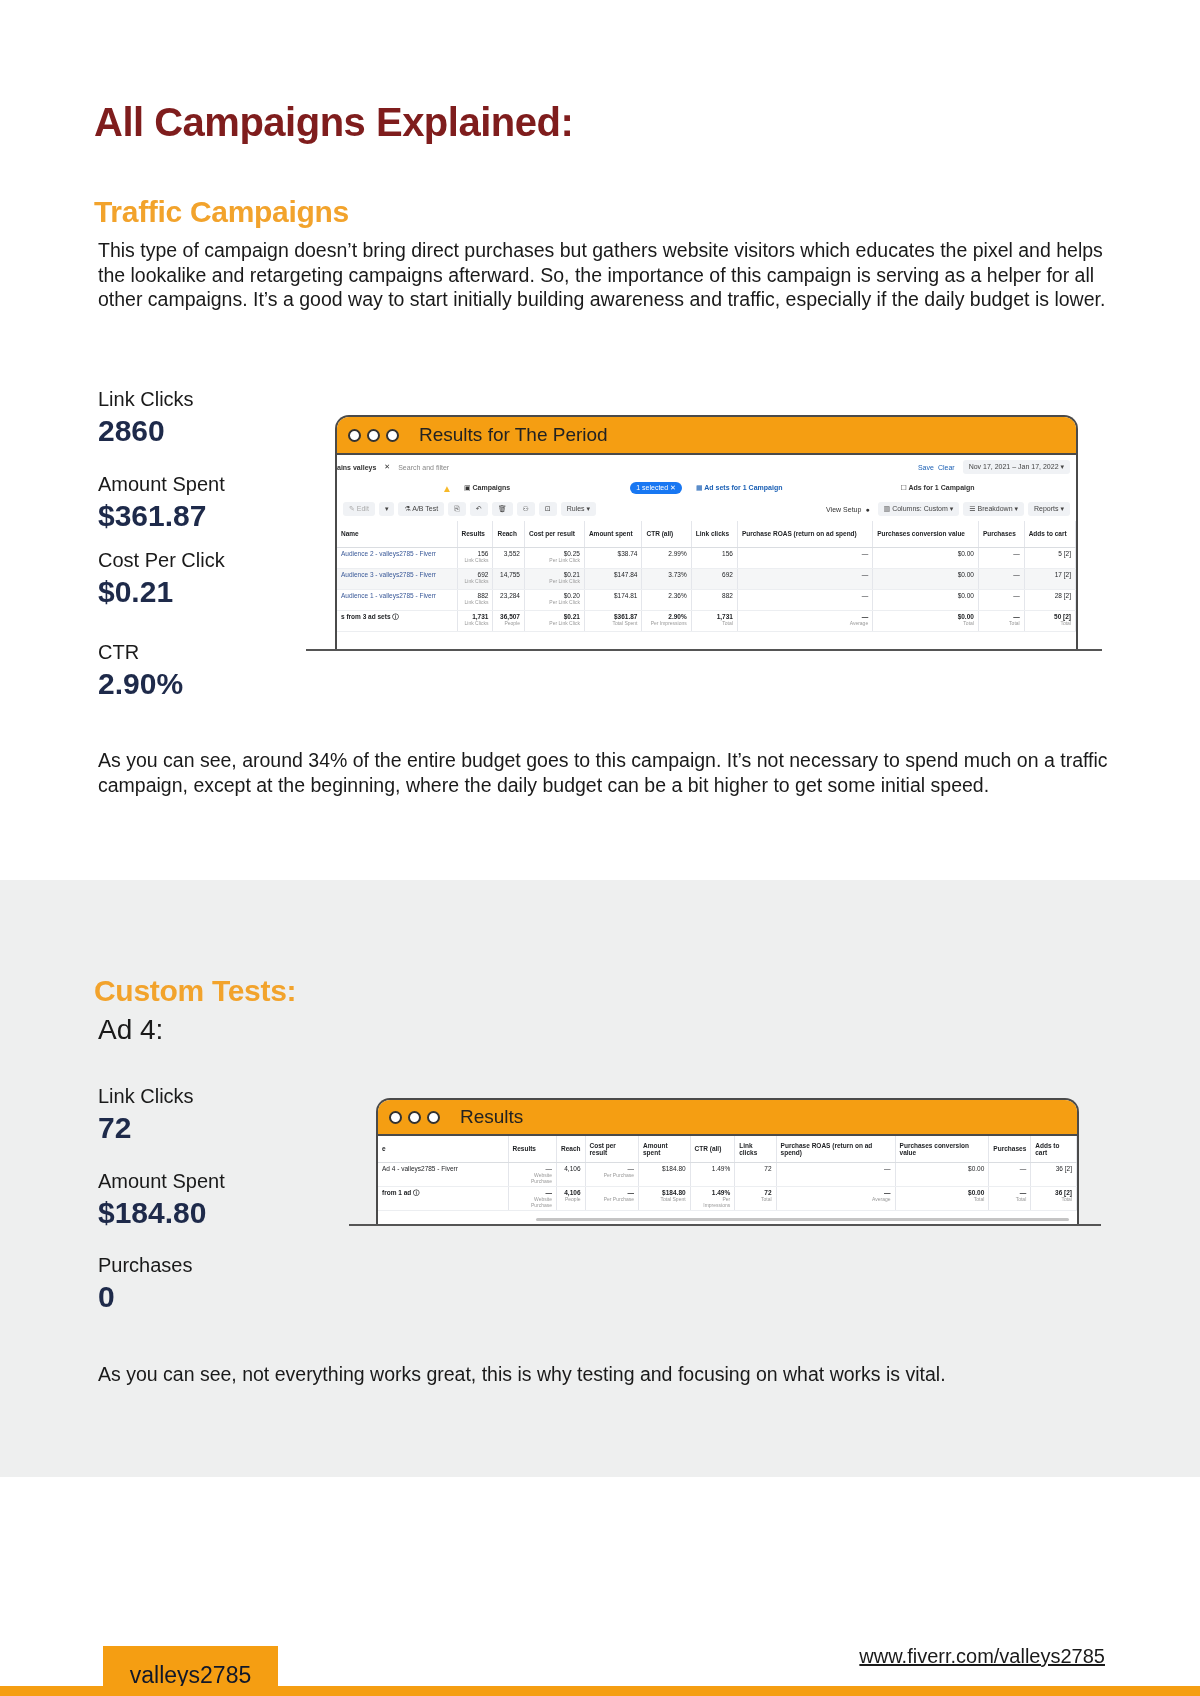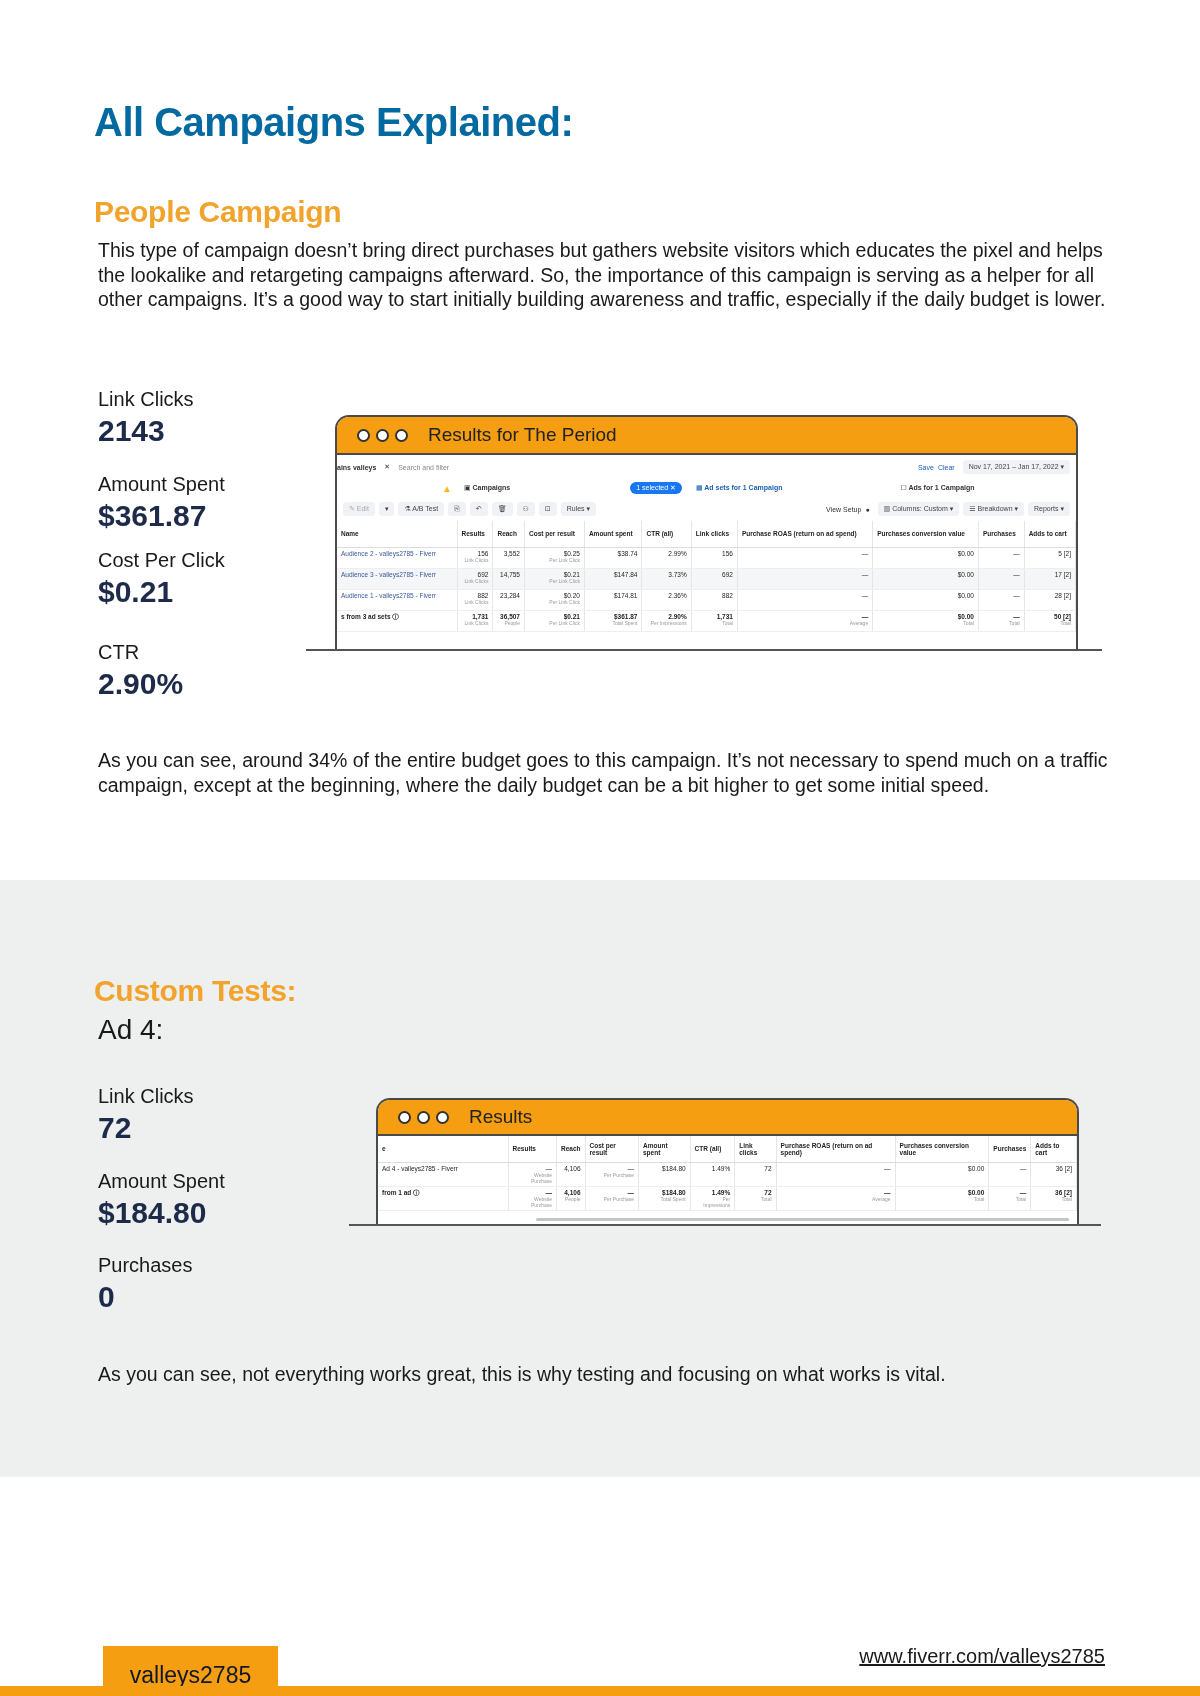--- a/index.html
+++ b/index.html
@@ -1,29 +1,29 @@
 <!DOCTYPE html>
 <html><head>
 <meta charset="utf-8">
 <style>
   * { box-sizing: border-box; margin: 0; padding: 0; }
   html, body { width: 1200px; height: 1696px; background: #ffffff; overflow: hidden; }
   body { font-family: "Liberation Sans", "DejaVu Sans", sans-serif; color: #1a1a1a; position: relative; }
 
-  .page-title { position: absolute; left: 94px; top: 100px; font-size: 40px; font-weight: 700; color: #0369a1; letter-spacing: -0.5px; }
+  .page-title { position: absolute; left: 94px; top: 100px; font-size: 40px; font-weight: 700; color: #7f1d1d; letter-spacing: -0.5px; }
   .section-title { position: absolute; left: 94px; font-size: 30px; font-weight: 700; color: #f2a32c; letter-spacing: -0.3px; }
   .para { position: absolute; left: 98px; font-size: 19.5px; line-height: 24.5px; color: #1a1a1a; }
 
   .stat { position: absolute; left: 98px; }
   .stat .lbl { font-size: 20px; color: #1a1a1a; line-height: 24px; }
   .stat .val { font-size: 30px; font-weight: 700; color: #1e2a4a; line-height: 36px; margin-top: 2px; }
 
   
   .win { position: absolute; background: #fff; border: 2px solid #4a4a4a; border-bottom: none; border-radius: 14px 14px 0 0; overflow: hidden; }
-  .win-bar { background: #f59e12; height: 38px; border-bottom: 2px solid #4a4a4a; display: flex; align-items: center; padding-left: 20px; }
+  .win-bar { background: #f59e12; height: 38px; border-bottom: 2px solid #4a4a4a; display: flex; align-items: center; padding-left: 11px; }
   .dot { width: 13px; height: 13px; border-radius: 50%; background: #fff; border: 2px solid #333; margin-right: 6px; }
   .win-title { font-size: 19px; color: #222; margin-left: 14px; }
   .baseline { position: absolute; height: 1.5px; background: #555; }
 
   .fb { font-size: 7px; color: #333; position: relative; }
   .fb .row { position: absolute; left: 0; right: 0; display: flex; align-items: center; }
   .chip { background: #f0f2f5; border-radius: 3px; padding: 3px 6px; margin-right: 4px; font-size: 7px; color: #444; }
   .blue-pill { background: #1877f2; color: #fff; border-radius: 8px; padding: 2px 6px; font-size: 7px; }
   .link-blue { color: #1a5fb4; }
   table.t { border-collapse: collapse; width: 100%; font-size: 6.5px; }
@@ -40,26 +40,26 @@
   .footer-url { position: absolute; right: 95px; top: 1645px; font-size: 20px; color: #1a1a1a; text-decoration: underline; }
   .footer-bar { position: absolute; left: 0; top: 1686px; width: 1200px; height: 10px; background: #f59e12; }
 </style>
 </head>
 <body>
 
 <div class="gray-band"></div>
 
 <h1 class="page-title">All Campaigns Explained:</h1>
 
-<h2 class="section-title" style="top:195px">People Campaign</h2>
+<h2 class="section-title" style="top:195px">Traffic Campaigns</h2>
 <p class="para" style="top:238px; width:1010px">This type of campaign doesn’t bring direct purchases but gathers website visitors which educates the pixel and helps the lookalike and retargeting campaigns afterward. So, the importance of this campaign is serving as a helper for all other campaigns. It’s a good way to start initially building awareness and traffic, especially if the daily budget is lower.</p>
 
 <div class="stat" style="top:387px">
   <div class="lbl">Link Clicks</div>
-  <div class="val">2143</div>
+  <div class="val">2860</div>
 </div>
 <div class="stat" style="top:472px">
   <div class="lbl">Amount Spent</div>
   <div class="val">$361.87</div>
 </div>
 <div class="stat" style="top:548px">
   <div class="lbl">Cost Per Click</div>
   <div class="val">$0.21</div>
 </div>
 <div class="stat" style="top:640px">

